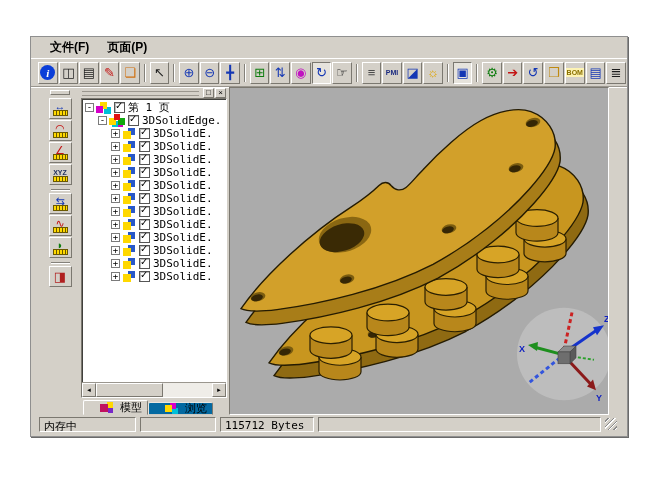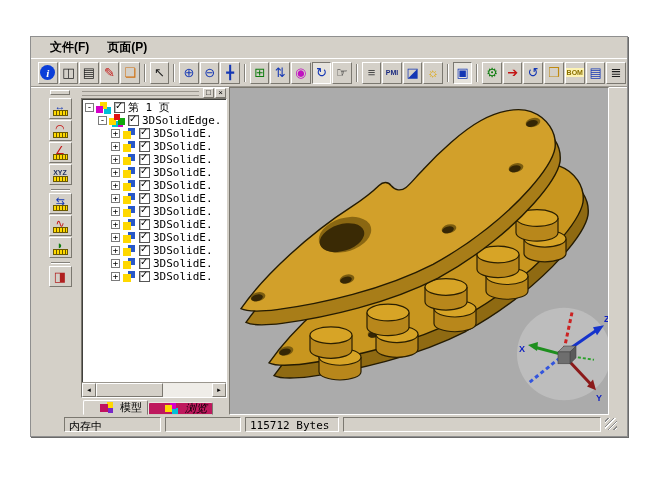--- a/index.html
+++ b/index.html
@@ -75,33 +75,33 @@
   .tlabel{font:11px "DejaVu Sans Mono",monospace;}
   .hscroll{flex:none;height:14px;background:#d4d0c8;display:flex;border-top:1px solid #9a968e;}
   .sbtn{width:14px;height:100%;background:#d4d0c8;border:1px solid;border-color:#fff #7b7870 #7b7870 #fff;
        box-sizing:border-box;display:flex;align-items:center;justify-content:center;font-size:6px;}
   .strack{flex:1;background:#efede8;position:relative;}
   .sthumb{position:absolute;left:0;top:0;bottom:0;width:58%;background:#d4d0c8;
        border:1px solid;border-color:#fff #7b7870 #7b7870 #fff;box-sizing:border-box;}
   .tabs{height:17px;display:flex;align-items:flex-end;padding-left:2px;}
   .tab{display:flex;align-items:center;gap:3px;padding:1px 5px 2px 16px;background:#d4d0c8;
        border:1px solid;border-color:#fff #7b7870 #d4d0c8 #fff;border-radius:2px 2px 0 0;height:15px;box-sizing:border-box;}
-  .tab.inactive{height:13px;background:#be185d;border-color:#e8e6e0 #7b7870 #ccc8c0 #e8e6e0;font-style:italic;}
+  .tab.inactive{height:13px;background:#0369a1;border-color:#e8e6e0 #7b7870 #ccc8c0 #e8e6e0;}
   .tab-model-icon{width:14px;height:11px;background-repeat:no-repeat;background-image:
       linear-gradient(#c01060,#c01060),linear-gradient(#ffd800,#ffd800),linear-gradient(#7828c8,#7828c8);
       background-size:8px 8px,6px 6px,5px 5px;background-position:0 2px,7px 0,8px 6px;}
   .tab-browse-icon{width:14px;height:11px;background-repeat:no-repeat;background-image:
       linear-gradient(#ffd800,#ffd800),linear-gradient(#d400c8,#d400c8),linear-gradient(#00c0d8,#00c0d8);
       background-size:7px 7px,6px 6px,6px 6px;background-position:0 2px,5px 0,7px 5px;}
   
   .viewport{flex:1;margin-left:2px;background:#ababab;border:1px solid;border-color:#7b7870 #fff #fff #7b7870;
        position:relative;overflow:hidden;}
   .viewport svg{position:absolute;left:0;top:0;width:100%;height:100%;}
   
-  .statusbar{height:18px;display:flex;align-items:center;gap:4px;padding:0 10px 0 8px;margin-bottom:3px;margin-left:25px;}
+  .statusbar{height:18px;display:flex;align-items:center;gap:4px;padding:0 10px 0 8px;margin-bottom:3px;}
   .scell{height:15px;border:1px solid;border-color:#7b7870 #fff #fff #7b7870;box-sizing:border-box;
        padding:1px 4px;font:11px "DejaVu Sans Mono",monospace;white-space:nowrap;overflow:hidden;}
   .c1{width:97px;}.c2{width:76px;}.c3{width:94px;}.c4{flex:1;}
   .grip{width:12px;height:12px;background:
      linear-gradient(135deg,transparent 50%,#fff 50%) ;
      background-image:repeating-linear-gradient(135deg,transparent 0 2px,#8a8a8a 2px 3px,#fff 3px 4px);}
 </style>
 </head>
 <body>
 

